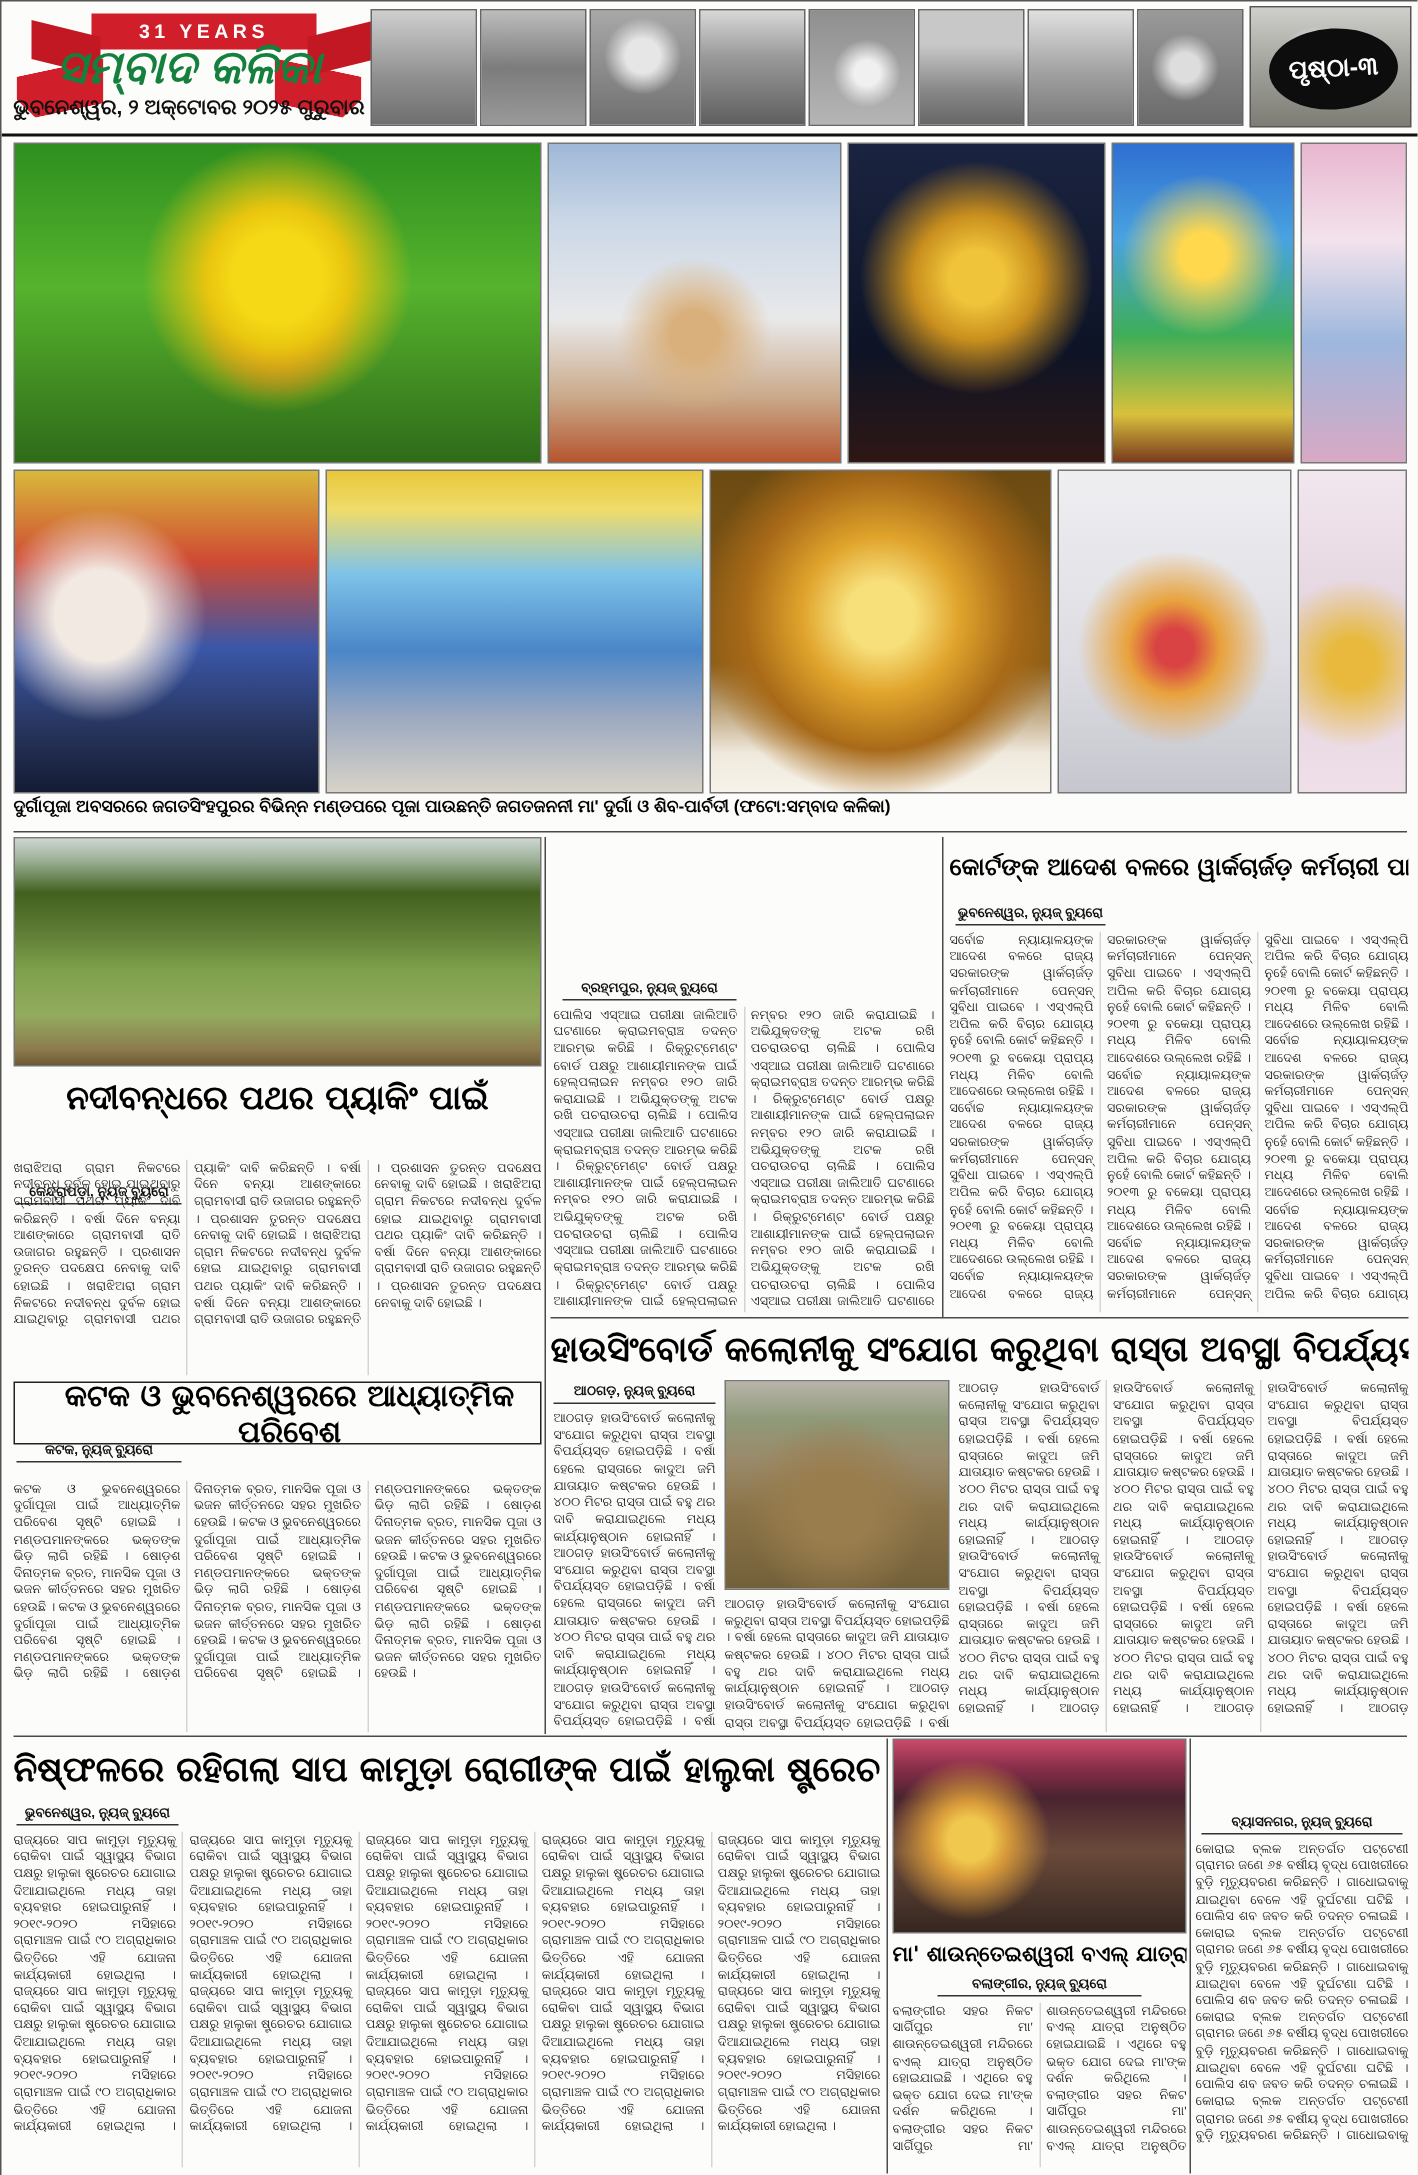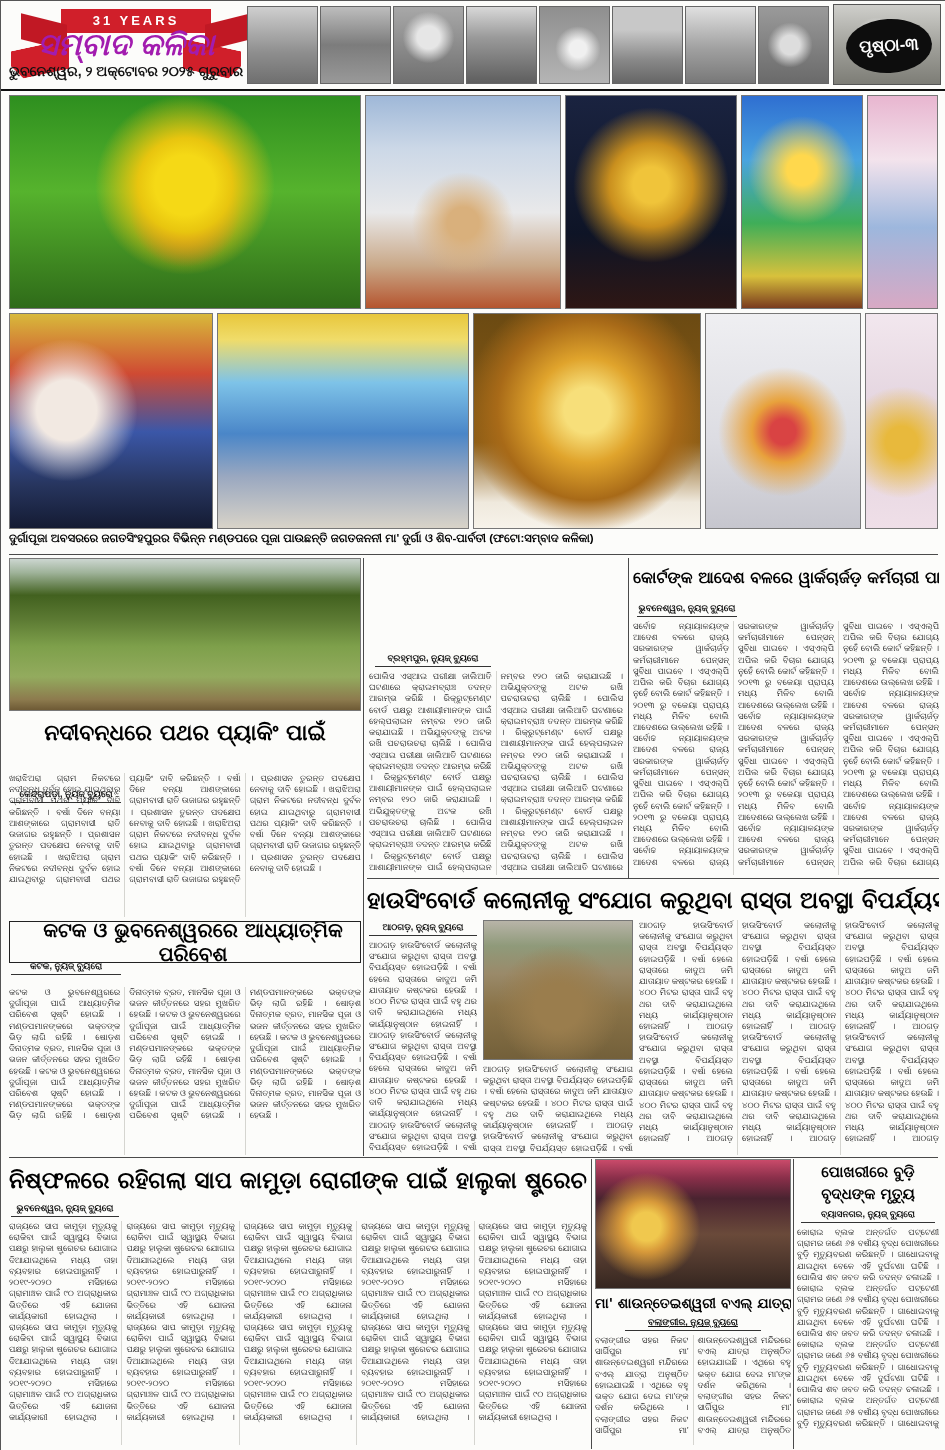--- a/index.html
+++ b/index.html
@@ -10,21 +10,21 @@
   
   .ribbon-band{position:absolute;left:60px;top:8px;width:150px;height:24px;background:#d01f2a;
     color:#fff;font-weight:bold;font-size:13px;letter-spacing:3px;text-align:center;line-height:24px;}
   .ribbon-band:before,.ribbon-band:after{content:"";position:absolute;top:10px;width:46px;height:26px;background:#c11824;}
   .ribbon-band:before{left:-40px;transform:skewY(14deg);}
   .ribbon-band:after{right:-40px;transform:skewY(-14deg);}
   .tail{position:absolute;width:58px;height:30px;background:#d01f2a;}
   .tail.l{left:10px;top:44px;transform:skewY(-12deg);clip-path:polygon(0 0,100% 0,100% 100%,22% 100%,0 50%);}
   .tail.r{left:182px;top:44px;transform:skewY(12deg);clip-path:polygon(0 0,100% 0,100% 50%,78% 100%,0 100%);}
   .paper-logo{position:absolute;left:4px;top:26px;width:242px;text-align:center;
-    font-size:31px;font-weight:bold;font-style:italic;color:#a21caf;white-space:nowrap;overflow:hidden;}
+    font-size:31px;font-weight:bold;font-style:italic;color:#15803d;white-space:nowrap;overflow:hidden;}
   .dateline{position:absolute;left:0px;top:62px;width:250px;text-align:center;font-size:14px;font-weight:bold;}
   .strip{position:absolute;left:246px;top:5px;width:582px;height:78px;display:flex;gap:2px;}
   .strip>div{flex:1;border:1px solid #666;box-sizing:border-box;}
   .s1{background:linear-gradient(180deg,#cfcfcf,#8e8e8e 60%,#6f6f6f);}
   .s2{background:linear-gradient(180deg,#bdbdbd,#7c7c7c 50%,#999);}
   .s3{background:radial-gradient(circle at 50% 40%,#e6e6e6 0 20%,transparent 45%),linear-gradient(180deg,#a8a8a8,#707070);}
   .s4{background:linear-gradient(180deg,#d8d8d8,#9a9a9a 40%,#5e5e5e);}
   .s5{background:radial-gradient(circle at 55% 55%,#f0f0f0 0 15%,transparent 40%),linear-gradient(180deg,#8f8f8f,#b5b5b5);}
   .s6{background:linear-gradient(180deg,#c8c8c8 0 30%,#888 70%,#666);}
   .s7{background:linear-gradient(180deg,#e0e0e0,#a0a0a0 55%,#787878);}
@@ -148,25 +148,21 @@
   <div class="hline" style="left:8px;top:1156px;width:929px;"></div>
 
   <div class="headline" style="left:8px;top:1160px;width:578px;height:38px;font-size:23px;line-height:38px;white-space:nowrap;">ନିଷ୍ଫଳରେ ରହିଗଲା ସାପ କାମୁଡ଼ା ରୋଗୀଙ୍କ ପାଇଁ ହାଲୁକା ଷ୍ଟ୍ରେଚର</div>
   <div class="byline" style="left:10px;top:1202px;width:108px;">ଭୁବନେଶ୍ୱର, ନ୍ୟୁଜ୍ ବ୍ୟୁରୋ</div>
   <div class="body" style="left:8px;top:1220px;width:578px;height:224px;column-count:5;">ରାଜ୍ୟରେ ସାପ କାମୁଡ଼ା ମୃତ୍ୟୁକୁ ରୋକିବା ପାଇଁ ସ୍ୱାସ୍ଥ୍ୟ ବିଭାଗ ପକ୍ଷରୁ ହାଲୁକା ଷ୍ଟ୍ରେଚର ଯୋଗାଇ ଦିଆଯାଇଥିଲେ ମଧ୍ୟ ତାହା ବ୍ୟବହାର ହୋଇପାରୁନାହିଁ । ୨୦୧୯-୨୦୨୦ ମସିହାରେ ଗ୍ରାମାଞ୍ଚଳ ପାଇଁ ୯୦ ଅଗ୍ରାଧିକାର ଭିତ୍ତିରେ ଏହି ଯୋଜନା କାର୍ଯ୍ୟକାରୀ ହୋଇଥିଲା । ରାଜ୍ୟରେ ସାପ କାମୁଡ଼ା ମୃତ୍ୟୁକୁ ରୋକିବା ପାଇଁ ସ୍ୱାସ୍ଥ୍ୟ ବିଭାଗ ପକ୍ଷରୁ ହାଲୁକା ଷ୍ଟ୍ରେଚର ଯୋଗାଇ ଦିଆଯାଇଥିଲେ ମଧ୍ୟ ତାହା ବ୍ୟବହାର ହୋଇପାରୁନାହିଁ । ୨୦୧୯-୨୦୨୦ ମସିହାରେ ଗ୍ରାମାଞ୍ଚଳ ପାଇଁ ୯୦ ଅଗ୍ରାଧିକାର ଭିତ୍ତିରେ ଏହି ଯୋଜନା କାର୍ଯ୍ୟକାରୀ ହୋଇଥିଲା । ରାଜ୍ୟରେ ସାପ କାମୁଡ଼ା ମୃତ୍ୟୁକୁ ରୋକିବା ପାଇଁ ସ୍ୱାସ୍ଥ୍ୟ ବିଭାଗ ପକ୍ଷରୁ ହାଲୁକା ଷ୍ଟ୍ରେଚର ଯୋଗାଇ ଦିଆଯାଇଥିଲେ ମଧ୍ୟ ତାହା ବ୍ୟବହାର ହୋଇପାରୁନାହିଁ । ୨୦୧୯-୨୦୨୦ ମସିହାରେ ଗ୍ରାମାଞ୍ଚଳ ପାଇଁ ୯୦ ଅଗ୍ରାଧିକାର ଭିତ୍ତିରେ ଏହି ଯୋଜନା କାର୍ଯ୍ୟକାରୀ ହୋଇଥିଲା । ରାଜ୍ୟରେ ସାପ କାମୁଡ଼ା ମୃତ୍ୟୁକୁ ରୋକିବା ପାଇଁ ସ୍ୱାସ୍ଥ୍ୟ ବିଭାଗ ପକ୍ଷରୁ ହାଲୁକା ଷ୍ଟ୍ରେଚର ଯୋଗାଇ ଦିଆଯାଇଥିଲେ ମଧ୍ୟ ତାହା ବ୍ୟବହାର ହୋଇପାରୁନାହିଁ । ୨୦୧୯-୨୦୨୦ ମସିହାରେ ଗ୍ରାମାଞ୍ଚଳ ପାଇଁ ୯୦ ଅଗ୍ରାଧିକାର ଭିତ୍ତିରେ ଏହି ଯୋଜନା କାର୍ଯ୍ୟକାରୀ ହୋଇଥିଲା । ରାଜ୍ୟରେ ସାପ କାମୁଡ଼ା ମୃତ୍ୟୁକୁ ରୋକିବା ପାଇଁ ସ୍ୱାସ୍ଥ୍ୟ ବିଭାଗ ପକ୍ଷରୁ ହାଲୁକା ଷ୍ଟ୍ରେଚର ଯୋଗାଇ ଦିଆଯାଇଥିଲେ ମଧ୍ୟ ତାହା ବ୍ୟବହାର ହୋଇପାରୁନାହିଁ । ୨୦୧୯-୨୦୨୦ ମସିହାରେ ଗ୍ରାମାଞ୍ଚଳ ପାଇଁ ୯୦ ଅଗ୍ରାଧିକାର ଭିତ୍ତିରେ ଏହି ଯୋଜନା କାର୍ଯ୍ୟକାରୀ ହୋଇଥିଲା । ରାଜ୍ୟରେ ସାପ କାମୁଡ଼ା ମୃତ୍ୟୁକୁ ରୋକିବା ପାଇଁ ସ୍ୱାସ୍ଥ୍ୟ ବିଭାଗ ପକ୍ଷରୁ ହାଲୁକା ଷ୍ଟ୍ରେଚର ଯୋଗାଇ ଦିଆଯାଇଥିଲେ ମଧ୍ୟ ତାହା ବ୍ୟବହାର ହୋଇପାରୁନାହିଁ । ୨୦୧୯-୨୦୨୦ ମସିହାରେ ଗ୍ରାମାଞ୍ଚଳ ପାଇଁ ୯୦ ଅଗ୍ରାଧିକାର ଭିତ୍ତିରେ ଏହି ଯୋଜନା କାର୍ଯ୍ୟକାରୀ ହୋଇଥିଲା । ରାଜ୍ୟରେ ସାପ କାମୁଡ଼ା ମୃତ୍ୟୁକୁ ରୋକିବା ପାଇଁ ସ୍ୱାସ୍ଥ୍ୟ ବିଭାଗ ପକ୍ଷରୁ ହାଲୁକା ଷ୍ଟ୍ରେଚର ଯୋଗାଇ ଦିଆଯାଇଥିଲେ ମଧ୍ୟ ତାହା ବ୍ୟବହାର ହୋଇପାରୁନାହିଁ । ୨୦୧୯-୨୦୨୦ ମସିହାରେ ଗ୍ରାମାଞ୍ଚଳ ପାଇଁ ୯୦ ଅଗ୍ରାଧିକାର ଭିତ୍ତିରେ ଏହି ଯୋଜନା କାର୍ଯ୍ୟକାରୀ ହୋଇଥିଲା । ରାଜ୍ୟରେ ସାପ କାମୁଡ଼ା ମୃତ୍ୟୁକୁ ରୋକିବା ପାଇଁ ସ୍ୱାସ୍ଥ୍ୟ ବିଭାଗ ପକ୍ଷରୁ ହାଲୁକା ଷ୍ଟ୍ରେଚର ଯୋଗାଇ ଦିଆଯାଇଥିଲେ ମଧ୍ୟ ତାହା ବ୍ୟବହାର ହୋଇପାରୁନାହିଁ । ୨୦୧୯-୨୦୨୦ ମସିହାରେ ଗ୍ରାମାଞ୍ଚଳ ପାଇଁ ୯୦ ଅଗ୍ରାଧିକାର ଭିତ୍ତିରେ ଏହି ଯୋଜନା କାର୍ଯ୍ୟକାରୀ ହୋଇଥିଲା । ରାଜ୍ୟରେ ସାପ କାମୁଡ଼ା ମୃତ୍ୟୁକୁ ରୋକିବା ପାଇଁ ସ୍ୱାସ୍ଥ୍ୟ ବିଭାଗ ପକ୍ଷରୁ ହାଲୁକା ଷ୍ଟ୍ରେଚର ଯୋଗାଇ ଦିଆଯାଇଥିଲେ ମଧ୍ୟ ତାହା ବ୍ୟବହାର ହୋଇପାରୁନାହିଁ । ୨୦୧୯-୨୦୨୦ ମସିହାରେ ଗ୍ରାମାଞ୍ଚଳ ପାଇଁ ୯୦ ଅଗ୍ରାଧିକାର ଭିତ୍ତିରେ ଏହି ଯୋଜନା କାର୍ଯ୍ୟକାରୀ ହୋଇଥିଲା । ରାଜ୍ୟରେ ସାପ କାମୁଡ଼ା ମୃତ୍ୟୁକୁ ରୋକିବା ପାଇଁ ସ୍ୱାସ୍ଥ୍ୟ ବିଭାଗ ପକ୍ଷରୁ ହାଲୁକା ଷ୍ଟ୍ରେଚର ଯୋଗାଇ ଦିଆଯାଇଥିଲେ ମଧ୍ୟ ତାହା ବ୍ୟବହାର ହୋଇପାରୁନାହିଁ । ୨୦୧୯-୨୦୨୦ ମସିହାରେ ଗ୍ରାମାଞ୍ଚଳ ପାଇଁ ୯୦ ଅଗ୍ରାଧିକାର ଭିତ୍ତିରେ ଏହି ଯୋଜନା କାର୍ଯ୍ୟକାରୀ ହୋଇଥିଲା ।</div>
 
   <div class="vline" style="left:590px;top:1158px;height:290px;"></div>
 
   <div class="photo men" style="left:594px;top:1158px;width:196px;height:130px;"></div>
   <div class="headline" style="left:594px;top:1292px;width:196px;height:20px;font-size:14px;line-height:20px;white-space:nowrap;">ମା' ଶାଉନ୍ତେଇଶ୍ୱରୀ ବଏଲ୍ ଯାତ୍ରା</div>
-  <div class="byline" style="left:624px;top:1316px;width:136px;text-decoration:underline;">ବଲାଙ୍ଗୀର, ନ୍ୟୁଜ୍ ବ୍ୟୁରୋ</div>
+  <div class="byline" style="left:624px;top:1316px;width:136px;">ବଲାଙ୍ଗୀର, ନ୍ୟୁଜ୍ ବ୍ୟୁରୋ</div>
   <div class="body" style="left:594px;top:1334px;width:196px;height:110px;column-count:2;">ବଲାଙ୍ଗୀର ସହର ନିକଟ ସାର୍ଗିପୁର ମା' ଶାଉନ୍ତେଇଶ୍ୱରୀ ମନ୍ଦିରରେ ବଏଲ୍ ଯାତ୍ରା ଅନୁଷ୍ଠିତ ହୋଇଯାଇଛି । ଏଥିରେ ବହୁ ଭକ୍ତ ଯୋଗ ଦେଇ ମା'ଙ୍କ ଦର୍ଶନ କରିଥିଲେ । ବଲାଙ୍ଗୀର ସହର ନିକଟ ସାର୍ଗିପୁର ମା' ଶାଉନ୍ତେଇଶ୍ୱରୀ ମନ୍ଦିରରେ ବଏଲ୍ ଯାତ୍ରା ଅନୁଷ୍ଠିତ ହୋଇଯାଇଛି । ଏଥିରେ ବହୁ ଭକ୍ତ ଯୋଗ ଦେଇ ମା'ଙ୍କ ଦର୍ଶନ କରିଥିଲେ । ବଲାଙ୍ଗୀର ସହର ନିକଟ ସାର୍ଗିପୁର ମା' ଶାଉନ୍ତେଇଶ୍ୱରୀ ମନ୍ଦିରରେ ବଏଲ୍ ଯାତ୍ରା ଅନୁଷ୍ଠିତ ହୋଇଯାଇଛି । ଏଥିରେ ବହୁ ଭକ୍ତ ଯୋଗ ଦେଇ ମା'ଙ୍କ ଦର୍ଶନ କରିଥିଲେ ।</div>
 
   <div class="vline" style="left:792px;top:1158px;height:290px;"></div>
 
-  <div class="headline" style="left:796px;top:1160px;width:142px;height:44px;font-size:15px;line-height:22px;">
-    <span>ପୋଖରୀରେ ବୁଡ଼ି</span><br>
-    <span>ବୃଦ୍ଧଙ୍କ ମୃତ୍ୟୁ</span>
-  </div>
   <div class="byline" style="left:800px;top:1208px;width:134px;">ବ୍ୟାସନଗର, ନ୍ୟୁଜ୍ ବ୍ୟୁରୋ</div>
   <div class="body" style="left:796px;top:1226px;width:142px;height:218px;column-count:1;">କୋରାଇ ବ୍ଲକ ଅନ୍ତର୍ଗତ ପଟ୍ଟେଣୀ ଗ୍ରାମର ଜଣେ ୬୫ ବର୍ଷୀୟ ବୃଦ୍ଧ ପୋଖରୀରେ ବୁଡ଼ି ମୃତ୍ୟୁବରଣ କରିଛନ୍ତି । ଗାଧୋଇବାକୁ ଯାଇଥିବା ବେଳେ ଏହି ଦୁର୍ଘଟଣା ଘଟିଛି । ପୋଲିସ ଶବ ଜବତ କରି ତଦନ୍ତ ଚଳାଇଛି । କୋରାଇ ବ୍ଲକ ଅନ୍ତର୍ଗତ ପଟ୍ଟେଣୀ ଗ୍ରାମର ଜଣେ ୬୫ ବର୍ଷୀୟ ବୃଦ୍ଧ ପୋଖରୀରେ ବୁଡ଼ି ମୃତ୍ୟୁବରଣ କରିଛନ୍ତି । ଗାଧୋଇବାକୁ ଯାଇଥିବା ବେଳେ ଏହି ଦୁର୍ଘଟଣା ଘଟିଛି । ପୋଲିସ ଶବ ଜବତ କରି ତଦନ୍ତ ଚଳାଇଛି । କୋରାଇ ବ୍ଲକ ଅନ୍ତର୍ଗତ ପଟ୍ଟେଣୀ ଗ୍ରାମର ଜଣେ ୬୫ ବର୍ଷୀୟ ବୃଦ୍ଧ ପୋଖରୀରେ ବୁଡ଼ି ମୃତ୍ୟୁବରଣ କରିଛନ୍ତି । ଗାଧୋଇବାକୁ ଯାଇଥିବା ବେଳେ ଏହି ଦୁର୍ଘଟଣା ଘଟିଛି । ପୋଲିସ ଶବ ଜବତ କରି ତଦନ୍ତ ଚଳାଇଛି । କୋରାଇ ବ୍ଲକ ଅନ୍ତର୍ଗତ ପଟ୍ଟେଣୀ ଗ୍ରାମର ଜଣେ ୬୫ ବର୍ଷୀୟ ବୃଦ୍ଧ ପୋଖରୀରେ ବୁଡ଼ି ମୃତ୍ୟୁବରଣ କରିଛନ୍ତି । ଗାଧୋଇବାକୁ ଯାଇଥିବା ବେଳେ ଏହି ଦୁର୍ଘଟଣା ଘଟିଛି । ପୋଲିସ ଶବ ଜବତ କରି ତଦନ୍ତ ଚଳାଇଛି ।</div>
 
 </div>
 
 </body></html>

